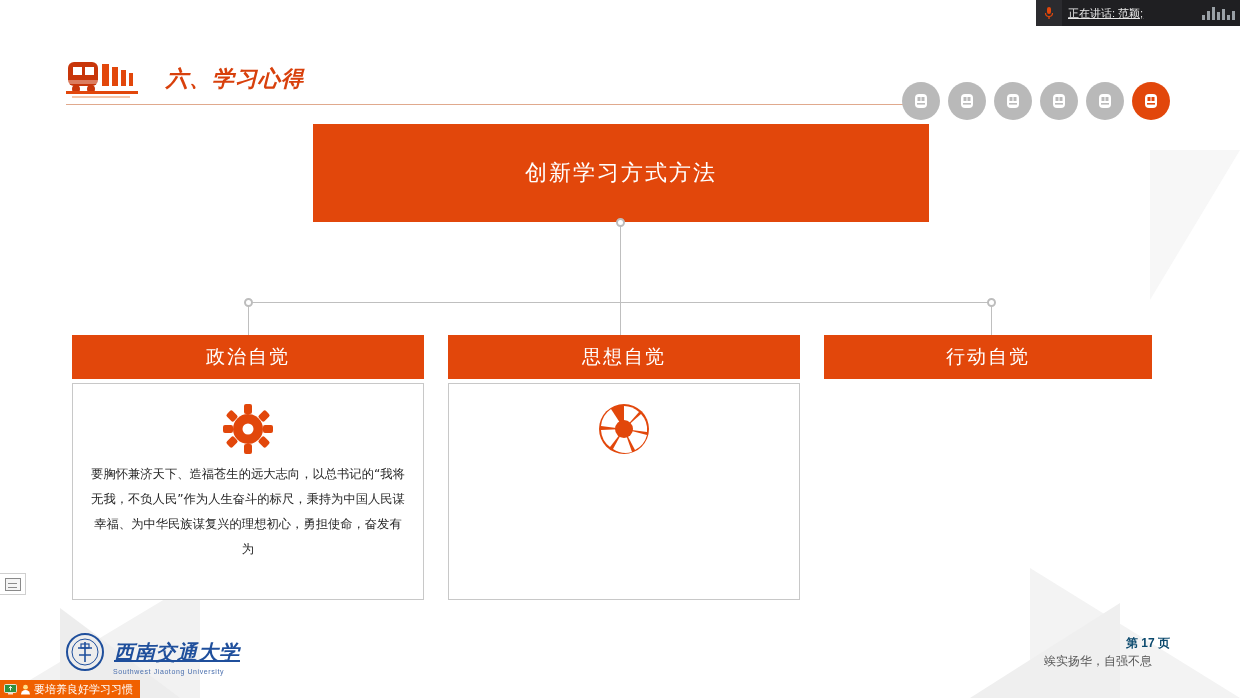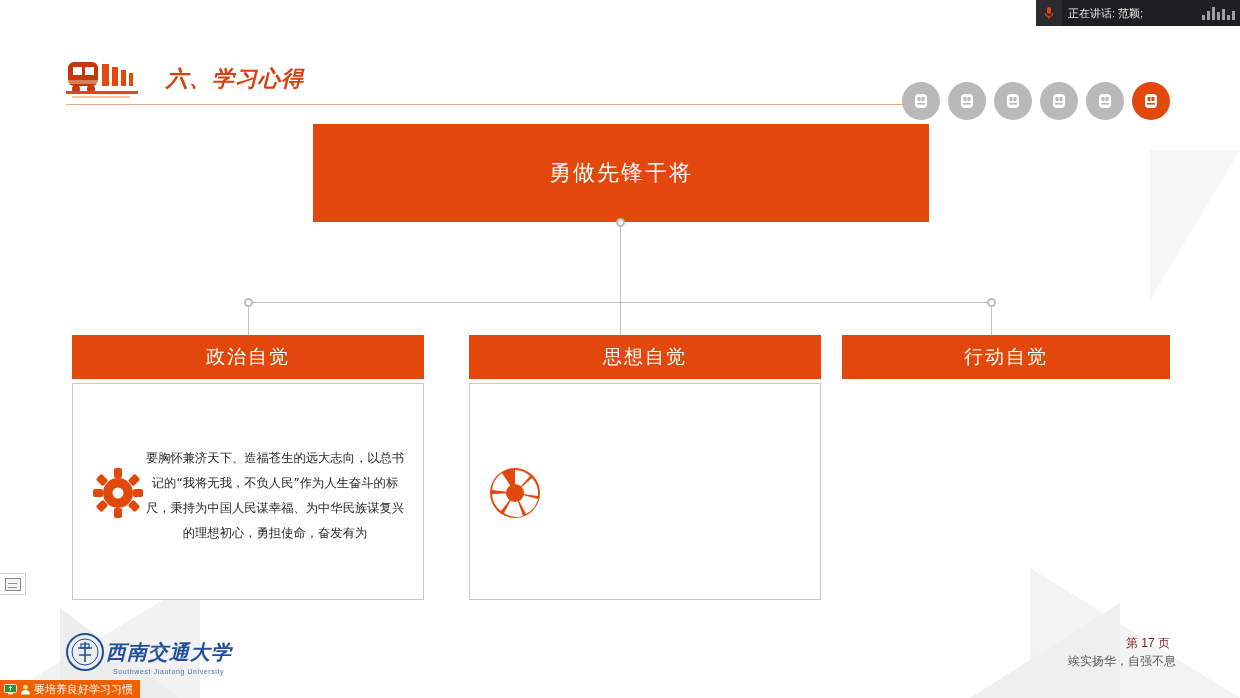--- a/index.html
+++ b/index.html
@@ -29,20 +29,21 @@
 
   
   #zoom-bar {
     position: absolute; top: 0; right: 0;
     width: 204px; height: 26px;
     background: #1f1f22;
     display: flex; align-items: center;
     color: #e8e8e8;
     font-size: 11px;
     z-index: 40;
+    text-decoration: underline;
   }
   #zoom-bar .mic-box {
     width: 26px; height: 26px;
     display: flex; align-items: center; justify-content: center;
     background: #2b2b2f;
   }
   #zoom-bar .speaking-text {
     flex: 1;
     padding-left: 6px;
     white-space: nowrap;
@@ -148,70 +149,71 @@
     height: 44px; background: #e2470b;
     display: flex; align-items: center; justify-content: center;
     font-family: "DejaVu Serif", serif;
     font-size: 19px; color: #ffffff; letter-spacing: 2px;
   }
   .col-body {
     margin-top: 4px;
     height: 217px;
     border: 1px solid #c8c8c8;
     background: #ffffff;
-    display: flex; align-items: center;
+    display: flex; flex-direction: column; align-items: center;
     padding: 18px 18px 10px 18px;
   }
   .col-icon {
     width: 54px; height: 54px;
     display: flex; align-items: center; justify-content: center;
     margin-bottom: 6px;
   }
   .col-text {
     font-family: "DejaVu Sans", sans-serif;
     font-size: 12.3px;
     line-height: 25px;
     color: #262626;
     text-align: center;
     letter-spacing: 0px;
   }
   #col1 { left: 72px; }
-  #col2 { left: 469px; }
-  #col3 { left: 818px; padding-left: 24px; }
+  #col2 { left: 448px; }
+  #col3 { left: 800px; padding-left: 24px; }
 
   
   #univ {
     position: absolute; left: 66px; bottom: 27px;
     display: flex; align-items: center;
   }
   #univ .seal {
     width: 38px; height: 38px; border-radius: 50%;
     border: 2px solid #1f4f9c;
     position: relative;
     display: flex; align-items: center; justify-content: center;
   }
   #univ .name-cn {
-    margin-left: 2px;
+    margin-left: 10px;
     font-family: "DejaVu Serif", serif;
     font-size: 20px;
     color: #1f4f9c;
     letter-spacing: 1px;
     font-style: italic;
     font-weight: bold;
+    text-decoration: underline;
   }
   #univ .name-en {
     position: absolute; left: 47px; bottom: -4px;
     font-size: 7px; color: #4a6fae; letter-spacing: 0.6px;
   }
   #page-no {
     position: absolute; right: 70px; bottom: 46px;
-    font-size: 12px; font-weight: normal; color: #7f1d1d;
+    font-size: 12px; font-weight: bold; color: #0c4a6e;
   }
   #motto {
-    position: absolute; right: 64px; bottom: 28px;
+    position: absolute; right: 88px; bottom: 28px;
     font-size: 12px; color: #555555;
   }
 </style>
 </head>
 <body>
 
 <div id="stage">
 
   <div class="bg-tri tri1"></div>
   <div class="bg-tri tri2"></div>
@@ -287,21 +289,21 @@
       <svg width="20" height="20" viewBox="0 0 20 20">
           <rect x="4" y="3" width="12" height="14" rx="4" fill="#ffffff"></rect>
           <rect x="6.5" y="6" width="3" height="4" fill="#e2470b"></rect>
           <rect x="10.5" y="6" width="3" height="4" fill="#e2470b"></rect>
           <rect x="6" y="12" width="8" height="1.6" fill="#e2470b"></rect>
         </svg>
     </span>
   </div>
 
   <div id="top-box">
-    <span class="t">勇做先锋干将</span>
+    <span class="t">创新学习方式方法</span>
   </div>
 
   <div class="conn" style="left:620px; top:222px; width:1px; height:80px;"></div>
   <div class="conn" style="left:248px; top:302px; width:744px; height:1px;"></div>
   <div class="conn" style="left:248px; top:302px; width:1px; height:33px;"></div>
   <div class="conn" style="left:620px; top:302px; width:1px; height:33px;"></div>
   <div class="conn" style="left:991px; top:302px; width:1px; height:33px;"></div>
   <div class="node" style="left:616px; top:218px;"></div>
   <div class="node" style="left:244px; top:298px;"></div>
   <div class="node" style="left:987px; top:298px;"></div>

